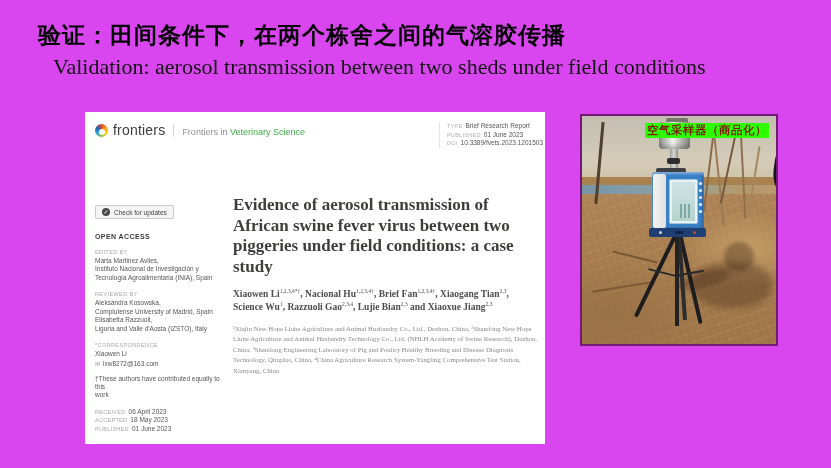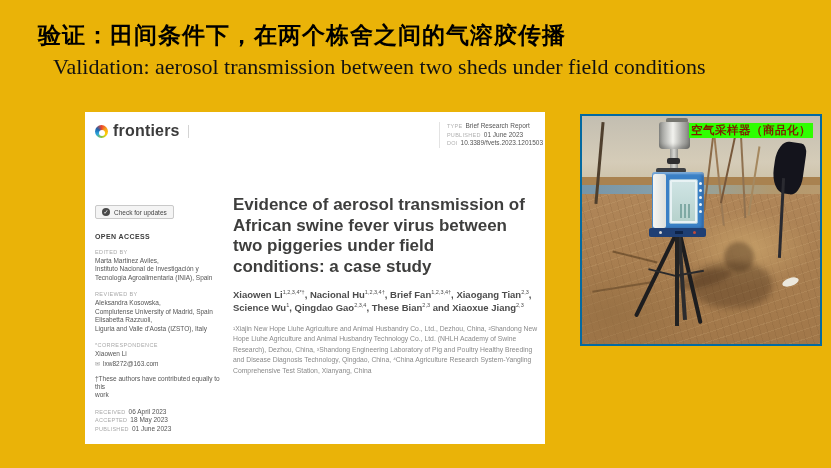--- a/index.html
+++ b/index.html
@@ -1,32 +1,32 @@
 <!DOCTYPE html>
 <html><head>
 <meta charset="utf-8">
 <style>
   html,body{margin:0;padding:0;background:#ffffff;}
-  .slide{position:relative;width:831px;height:468px;background:#eab308;overflow:hidden;
+  .slide{position:relative;width:831px;height:468px;background:#d946ef;overflow:hidden;
          font-family:"Liberation Sans",sans-serif;}
 
   
   .title-zh{position:absolute;left:38px;top:20px;font-size:23px;font-weight:bold;color:#000;
             font-family:"DejaVu Sans","Liberation Sans",sans-serif;letter-spacing:1px;white-space:nowrap;}
   .title-en{position:absolute;left:38px;top:54px;font-size:22px;color:#121212;
             font-family:Liberation Serif, serif;white-space:nowrap;margin-left:15px;}
 
   
   .paper{position:absolute;left:85px;top:112px;width:460px;height:332px;background:#fff;}
   .p-header{position:absolute;left:10px;top:10px;right:2px;display:flex;align-items:flex-start;}
   .logo-row{display:flex;align-items:center;}
   .logo-mark{position:relative;width:13px;height:13px;border-radius:50%;
              background:conic-gradient(#e8452f,#f7a31b,#ffd100,#8bc53f,#2aa5de,#1f63ad,#e8452f);}
   .logo-mark::after{content:"";position:absolute;left:4px;top:5px;width:6px;height:6px;border-radius:50%;background:#fff;}
-  .brand{font-size:16px;font-weight:bold;color:#3b3b3b;margin-left:5px;letter-spacing:.2px;text-align:right;}
+  .brand{font-size:14px;font-weight:normal;color:#3b3b3b;margin-left:5px;letter-spacing:.2px;text-align:right;}
   .hsep{width:1px;height:13px;background:#d4d4d4;margin:0 8px;}
   .journal{font-size:9px;color:#8f8f8f;padding-top:3px;}
   .journal .green{color:#3fae49;}
   .meta{margin-left:auto;border-left:1px solid #e3e3e3;padding-left:7px;}
   .meta-row{font-size:6.5px;line-height:8.5px;color:#555;white-space:nowrap;}
   .meta-label{font-size:5.5px;color:#b0b0b0;letter-spacing:.3px;margin-right:3px;}
 
   .p-side{position:absolute;left:10px;top:88px;width:131px;}
   .chk{display:inline-flex;align-items:center;gap:4px;border:1px solid #c9c9c9;background:#f4f4f4;
        border-radius:2px;padding:2px 6px;font-size:6.5px;color:#444;}
@@ -35,28 +35,28 @@
   .oa{margin-top:14px;font-size:7px;font-weight:bold;color:#3b3b3b;letter-spacing:.4px;}
   .s-label{margin-top:9px;font-size:5.5px;color:#a9a9a9;letter-spacing:.4px;}
   .s-text{margin-top:2px;font-size:6.5px;color:#555;line-height:1.3;white-space:pre-line;}
   .s-email{display:flex;align-items:center;gap:3px;font-size:6.5px;color:#555;margin-top:1px;}
   .env{font-size:6px;color:#888;}
   .s-note{margin-top:8px;font-size:6.5px;color:#555;line-height:1.3;white-space:pre-line;}
   .s-dates{margin-top:8px;}
   .s-mrow{font-size:6.5px;color:#555;line-height:8.5px;white-space:nowrap;}
   .s-mlabel{font-size:5.5px;color:#a9a9a9;margin-right:3px;letter-spacing:.3px;}
 
-  .p-main{position:absolute;left:148px;top:83px;width:308px;}
+  .p-main{position:absolute;left:148px;top:83px;width:308px;font-family:Liberation Serif, serif;}
   .a-title{width:296px;font-size:17px;line-height:1.22;color:#3e3e3d;font-weight:600;}
   .a-authors{margin-top:10px;font-size:9.5px;color:#4c4c4c;font-weight:600;line-height:1.4;}
   .a-authors sup{font-size:5.5px;font-weight:400;}
   .a-aff{margin-top:9px;font-size:6.8px;color:#8a8a8a;line-height:1.55;}
 
   
-  .photo{position:absolute;left:580px;top:114px;width:242px;height:232px;border:2px solid #0369a1;
+  .photo{position:absolute;left:580px;top:114px;width:198px;height:232px;border:2px solid #701a75;
          box-sizing:border-box;overflow:hidden;background:#c9c2b2;}
   .photo *{position:absolute;}
   .sky{left:0;top:0;right:0;height:66px;background:linear-gradient(180deg,#c3beb1 0%,#d5ccb8 70%,#cdc2a8 100%);}
   .farfield{left:0;top:61px;right:0;height:10px;background:#a98250;}
   .water{left:0;top:69px;right:0;height:10px;
          background:linear-gradient(90deg,#7795a8 0%,#849ea9 30%,#9aa195 55%,#b2996f 80%,#b89a6e 100%);}
   .ground{left:0;top:78px;right:0;bottom:0;
     background:
       radial-gradient(ellipse 95px 55px at 165px 55px, rgba(198,159,104,.95) 0%, rgba(198,159,104,0) 70%),
       radial-gradient(ellipse 130px 75px at 30px 120px, rgba(148,110,66,.7) 0%, rgba(148,110,66,0) 70%),
@@ -121,20 +121,24 @@
   <div class="title-zh">验证：田间条件下，在两个栋舍之间的气溶胶传播</div>
   <div class="title-en">Validation: aerosol transmission between two sheds under field conditions</div>
 
   <div class="paper">
 
     <div class="p-header">
       <div class="logo-row">
         <div class="logo-mark"></div>
         <div class="brand">frontiers</div>
         <div class="hsep"></div>
+        <div class="journal">
+          <span>Frontiers in</span>
+          <span class="green">Veterinary Science</span>
+        </div>
       </div>
       <div class="meta">
         <div class="meta-row">
           <span class="meta-label">TYPE</span><span>Brief Research Report</span>
         </div>
         <div class="meta-row">
           <span class="meta-label">PUBLISHED</span><span>01 June 2023</span>
         </div>
         <div class="meta-row">
           <span class="meta-label">DOI</span><span>10.3389/fvets.2023.1201503</span>
@@ -178,21 +182,21 @@
           <span class="s-mlabel">ACCEPTED</span><span>18 May 2023</span>
         </div>
         <div class="s-mrow">
           <span class="s-mlabel">PUBLISHED</span><span>01 June 2023</span>
         </div>
       </div>
     </div>
 
     <div class="p-main">
       <div class="a-title">Evidence of aerosol transmission of African swine fever virus between two piggeries under field conditions: a case study</div>
-      <div class="a-authors"><span>Xiaowen Li</span><sup>1,2,3,4*†</sup>, <span>Nacional Hu</span><sup>1,2,3,4†</sup>, <span>Brief Fan</span><sup>1,2,3,4†</sup>, <span>Xiaogang Tian</span><sup>2,3</sup>, <span>Science Wu</span><sup>1</sup>, <span>Qingdao Gao</span><sup>2,3,4</sup>, <span>These Bian</span><sup>2,3</sup> <span>and Xiaoxue Jiang</span><sup>2,3</sup></div>
+      <div class="a-authors"><span>Xiaowen Li</span><sup>1,2,3,4*†</sup>, <span>Nacional Hu</span><sup>1,2,3,4†</sup>, <span>Brief Fan</span><sup>1,2,3,4†</sup>, <span>Xiaogang Tian</span><sup>2,3</sup>, <span>Science Wu</span><sup>1</sup>, <span>Razzuoli Gao</span><sup>2,3,4</sup>, <span>Lujie Bian</span><sup>2,3</sup> <span>and Xiaoxue Jiang</span><sup>2,3</sup></div>
       <div class="a-aff">¹Xiajin New Hope Liuhe Agriculture and Animal Husbandry Co., Ltd., Dezhou, China, ²Shandong New Hope Liuhe Agriculture and Animal Husbandry Technology Co., Ltd. (NHLH Academy of Swine Research), Dezhou, China, ³Shandong Engineering Laboratory of Pig and Poultry Healthy Breeding and Disease Diagnosis Technology, Qingdao, China, ⁴China Agriculture Research System-Yangling Comprehensive Test Station, Xianyang, China</div>
     </div>
   </div>
 
   <div class="photo">
     <div class="sky"></div>
     <div class="farfield"></div>
     <div class="water"></div>
     <div class="ground"></div>
 

